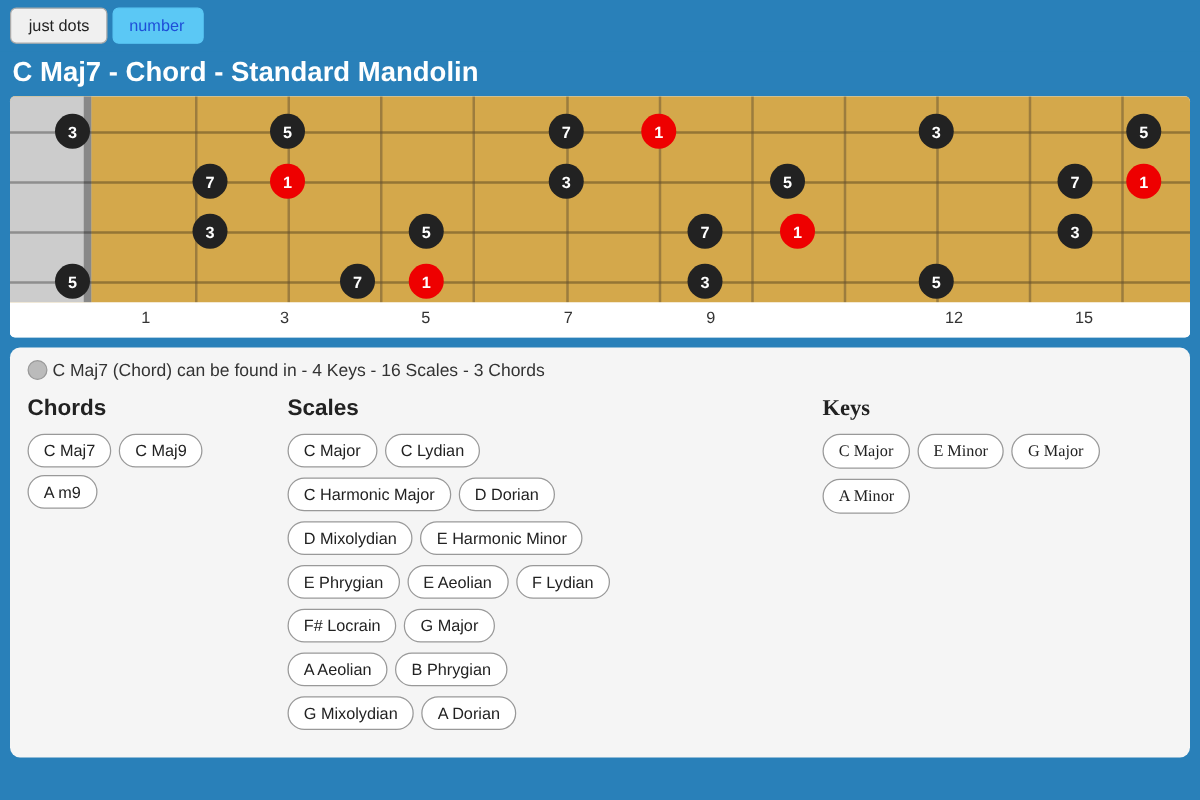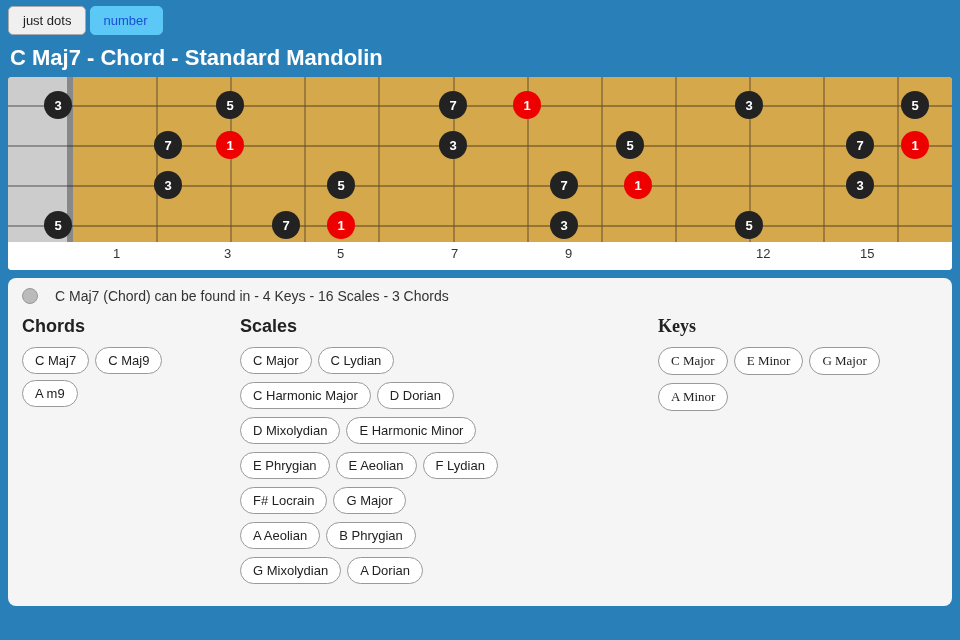--- a/index.html
+++ b/index.html
@@ -128,39 +128,39 @@
       margin: 8px 8px 0 8px;
       background: #f5f5f5;
       border-radius: 8px;
       padding: 10px 14px 14px 14px;
       min-height: 300px;
     }
 
     .info-status {
       display: flex;
       align-items: center;
-      gap: 17px;
+      gap: 4px;
       margin-bottom: 12px;
     }
     .status-dot {
       width: 16px;
       height: 16px;
       border-radius: 50%;
       background: #bbb;
       border: 1px solid #999;
       flex-shrink: 0;
     }
     .status-text {
       font-size: 14px;
       color: #333;
     }
 
     .columns {
       display: flex;
-      gap: 18px;
+      gap: 8px;
     }
 
     .col-chords {
       width: 200px;
       flex-shrink: 0;
     }
     .col-scales {
       flex: 1;
     }
     .col-keys {

